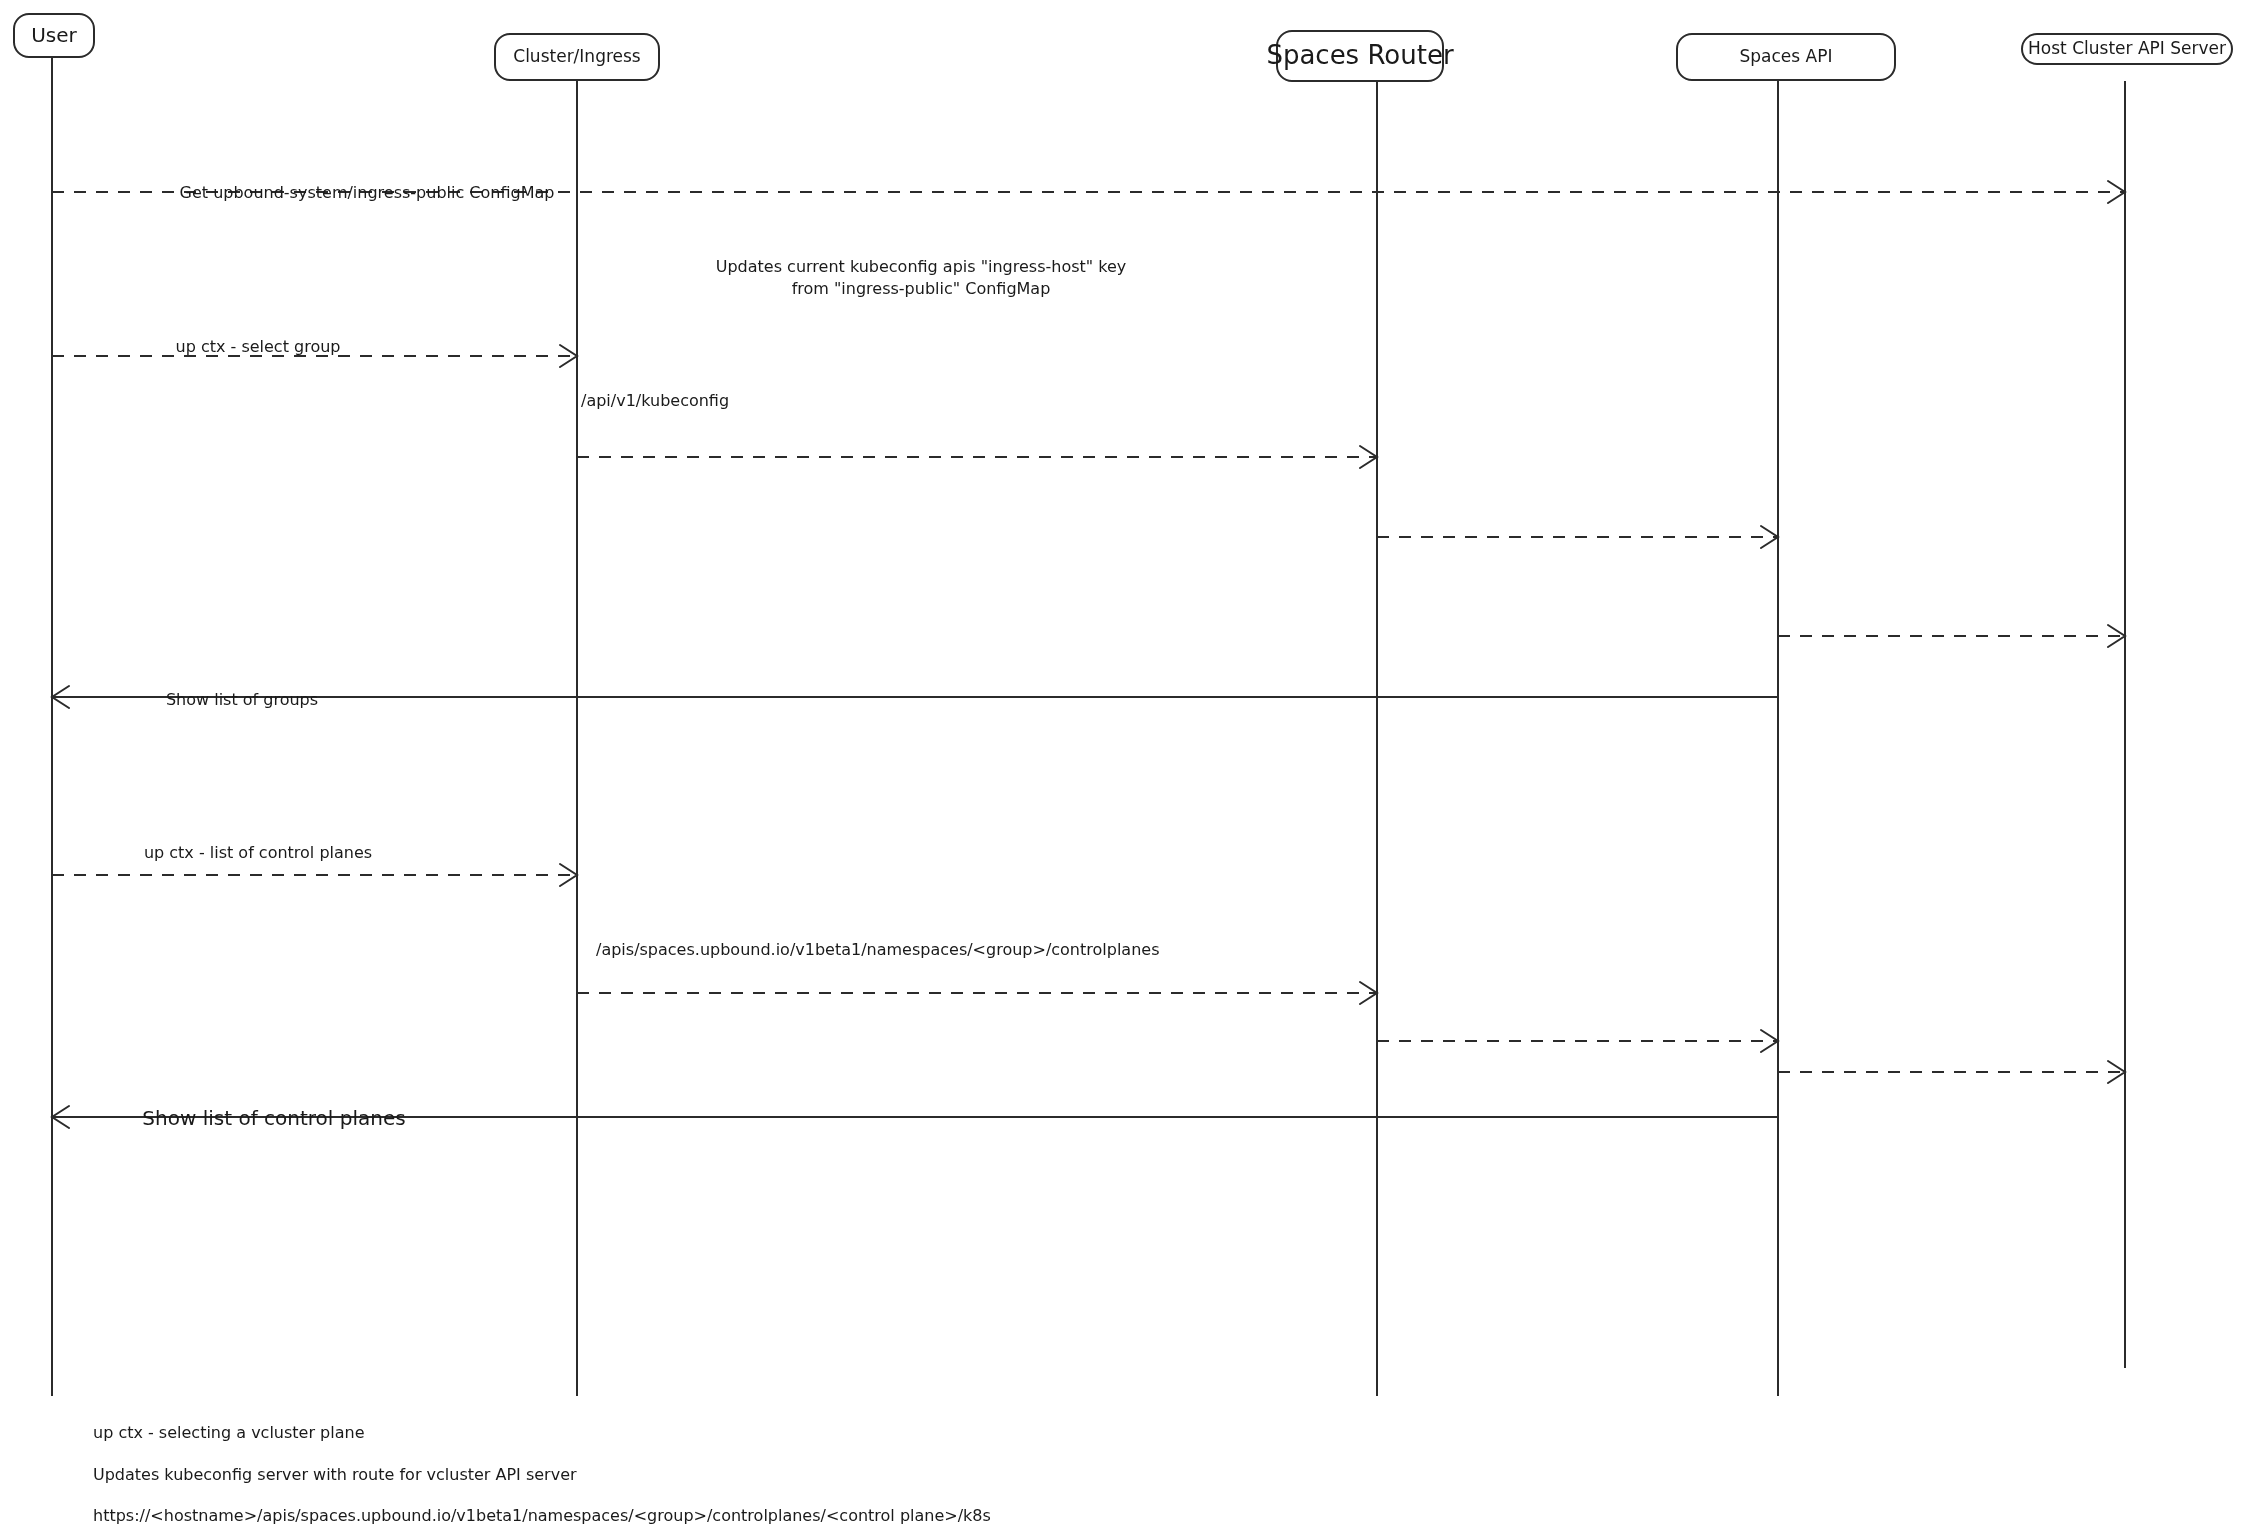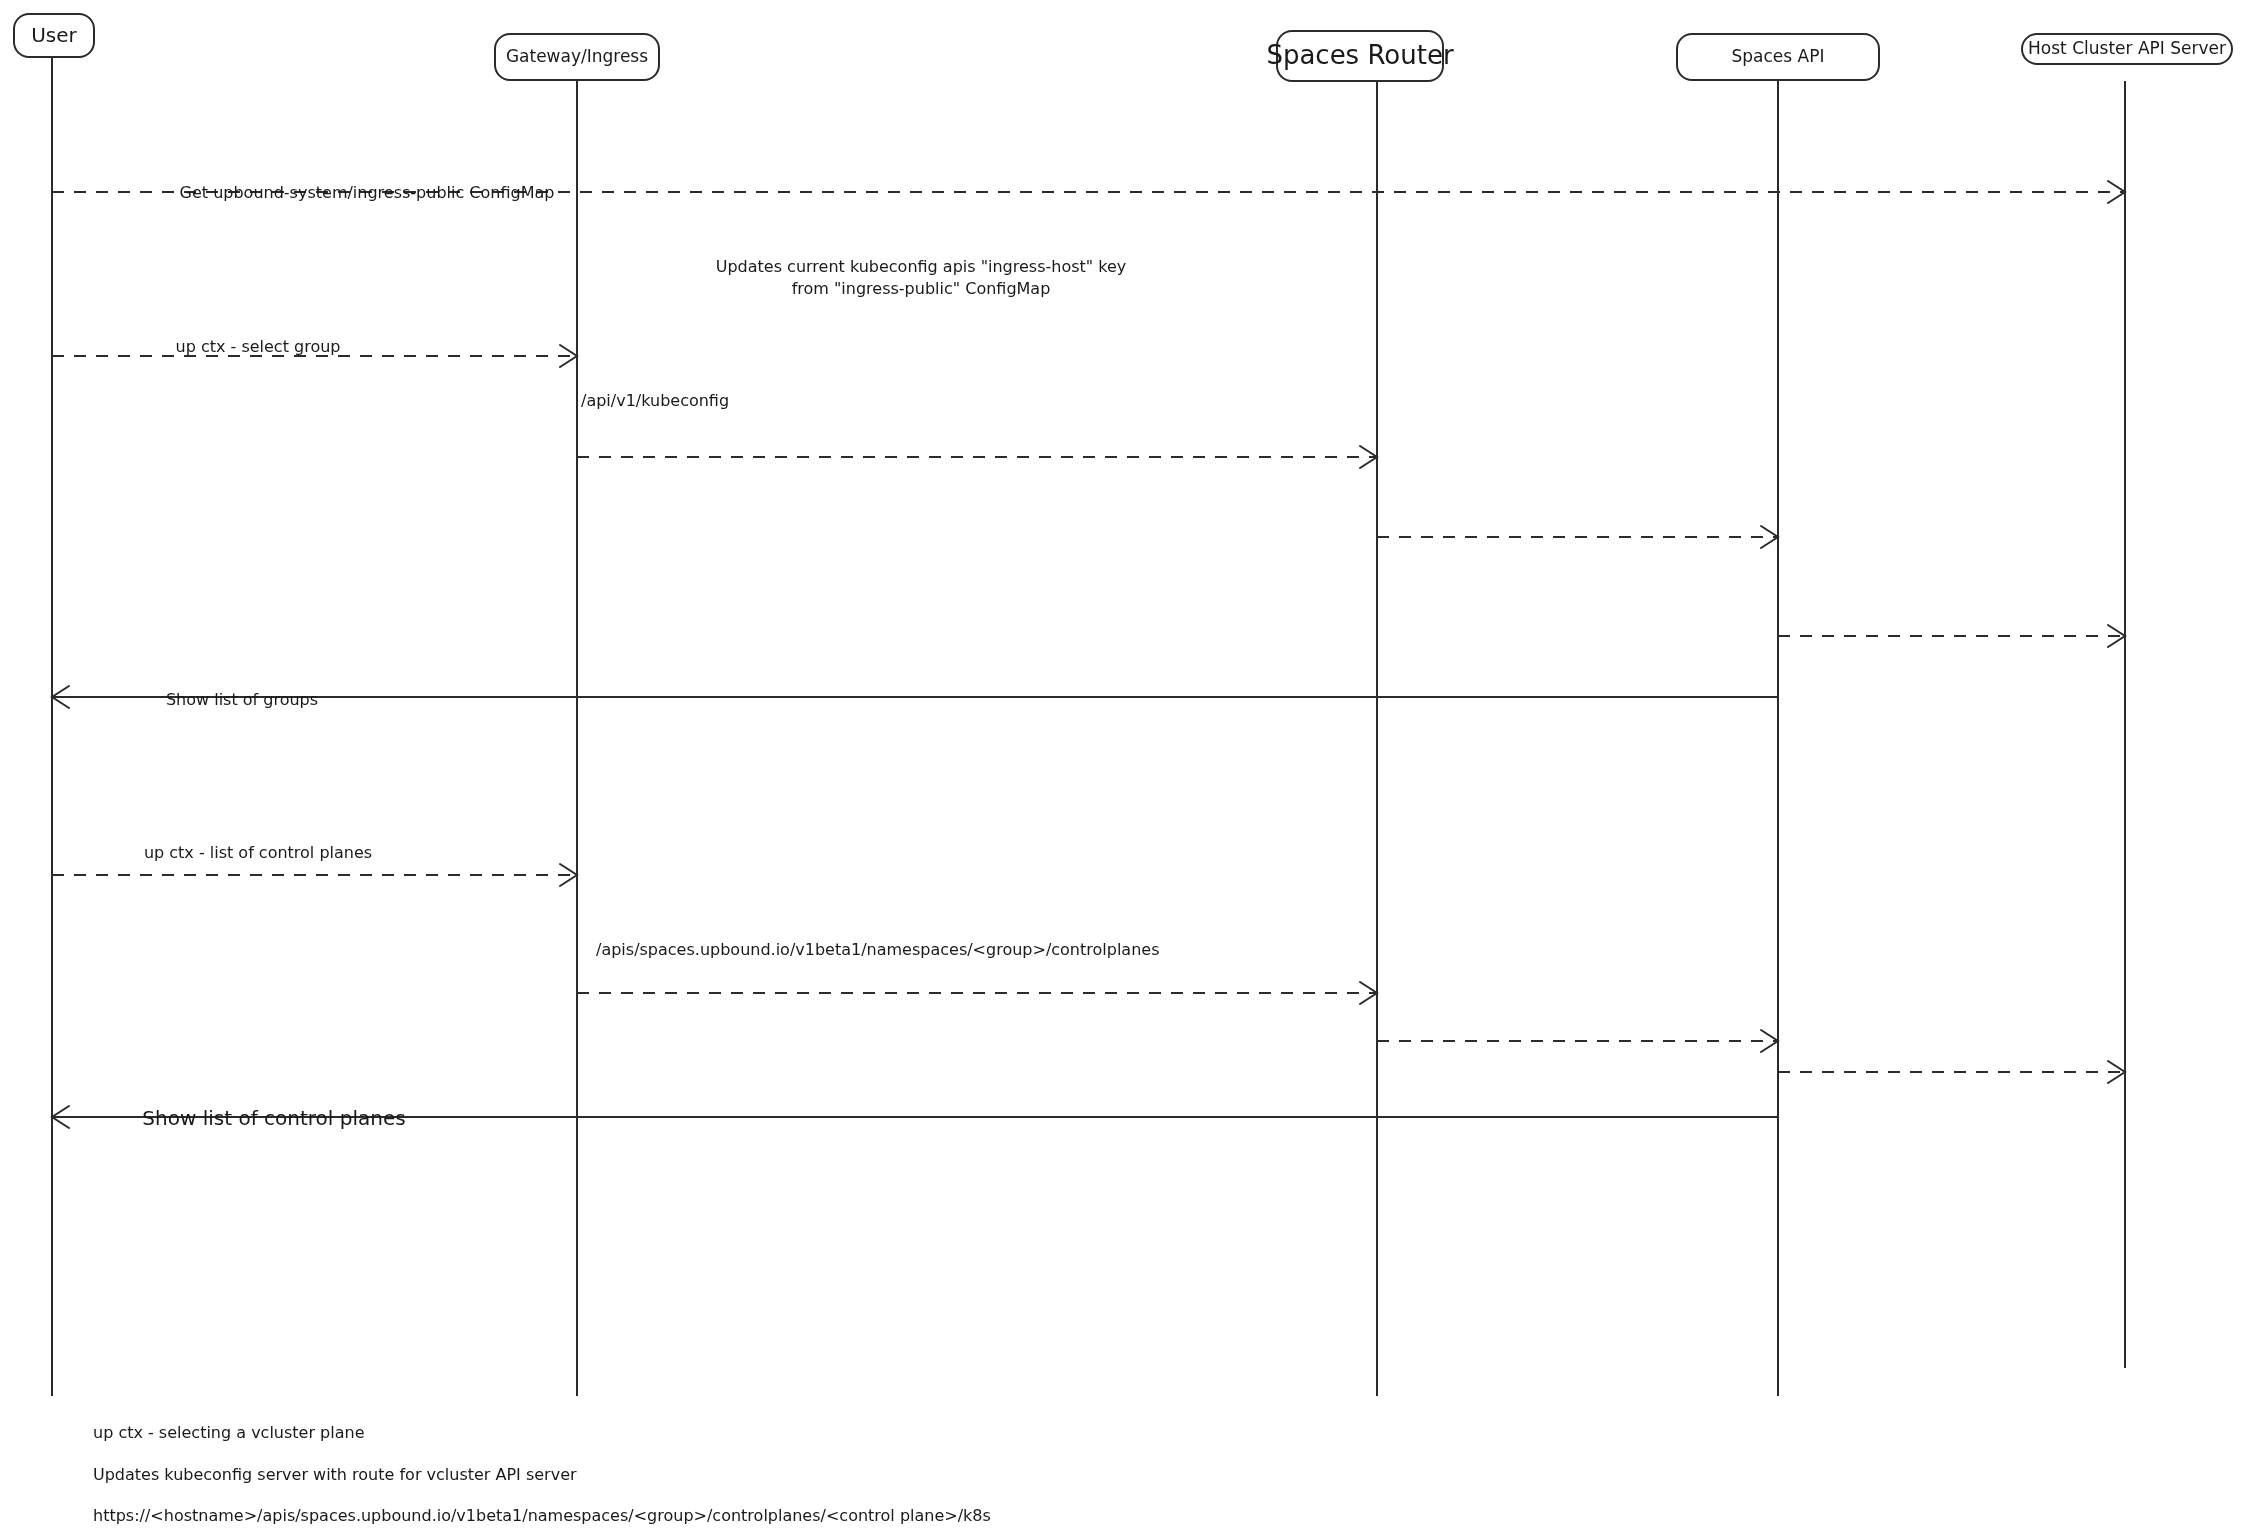--- a/index.html
+++ b/index.html
@@ -118,26 +118,26 @@
       <g>
         <line x1="1778" y1="1117" x2="52" y2="1117" stroke="#2b2b2b" stroke-width="2" fill="none"></line>
         <path d="M 69 1106 L 52 1117 L 69 1128" stroke="#2b2b2b" stroke-width="2" fill="none" stroke-linecap="round" stroke-linejoin="miter"></path>
       </g>
     </svg>
   <div id="actor-layer">
       <div class="actor-box" style="left: 13px; top: 13px; width: 82px; height: 45px;">
         <span class="actor-label" style="font-size: 20px;">User</span>
       </div>
       <div class="actor-box" style="left: 494px; top: 33px; width: 166px; height: 48px;">
-        <span class="actor-label" style="font-size: 17px;">Gateway/Ingress</span>
+        <span class="actor-label" style="font-size: 17px;">Cluster/Ingress</span>
       </div>
       <div class="actor-box" style="left: 1276px; top: 30px; width: 168px; height: 52px;">
         <span class="actor-label" style="font-size: 26px;">Spaces Router</span>
       </div>
-      <div class="actor-box" style="left: 1676px; top: 33px; width: 204px; height: 48px;">
+      <div class="actor-box" style="left: 1676px; top: 33px; width: 220px; height: 48px;">
         <span class="actor-label" style="font-size: 17px;">Spaces API</span>
       </div>
       <div class="actor-box" style="left: 2021px; top: 33px; width: 212px; height: 32px;">
         <span class="actor-label" style="font-size: 17px;">Host Cluster API Server</span>
       </div>
     </div>
   <div id="label-layer">
       <div class="msg-label center" style="left: 367px; top: 158px; font-size: 16px;">Get upbound-system/ingress-public ConfigMap</div>
       <div class="msg-label center" style="left: 258px; top: 312px; font-size: 16px;">up ctx - select group</div>
       <div class="msg-label left" style="left: 581px; top: 390px; font-size: 16px;">/api/v1/kubeconfig</div>

